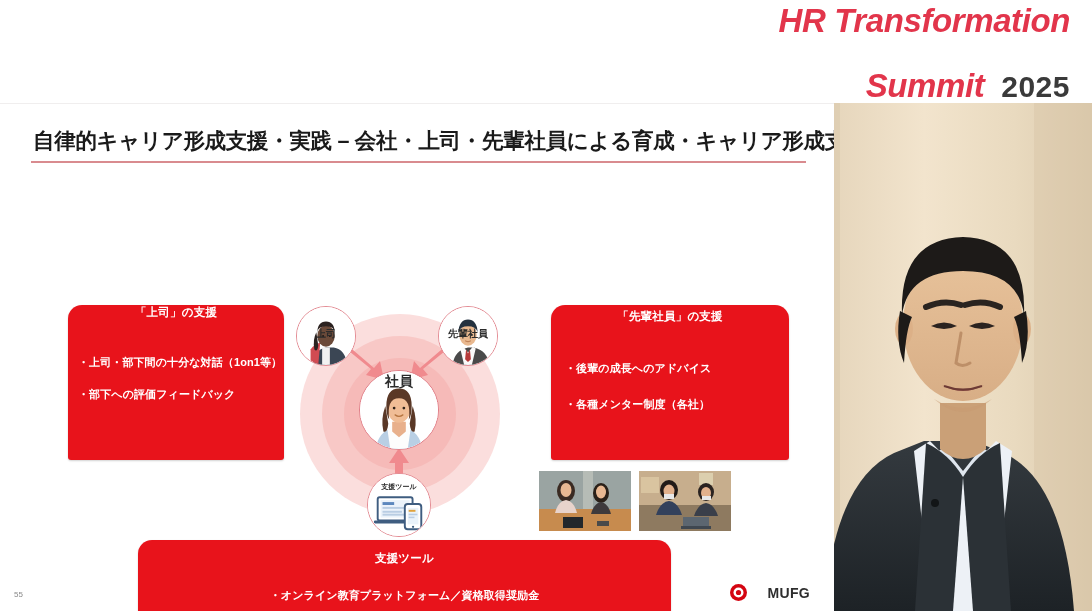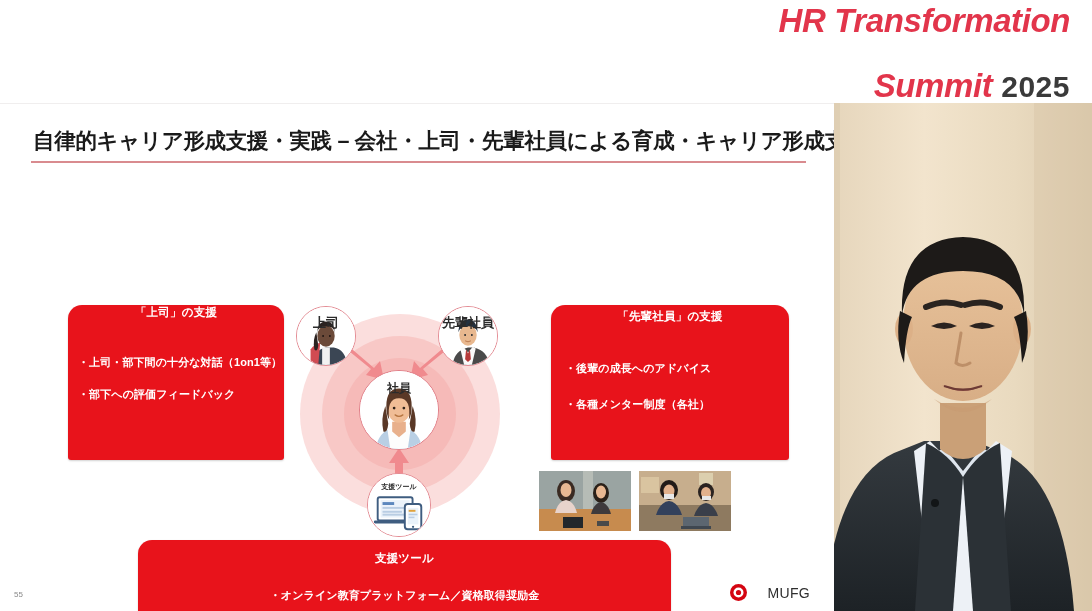--- a/index.html
+++ b/index.html
@@ -19,21 +19,21 @@
   .brand-logo {
     position:absolute; right:22px; top:4px;
     text-align:right; line-height:1;
   }
   .brand-line1, .brand-line2 {
     font-weight:bold; font-style:italic;
     font-size:33px; letter-spacing:-0.4px;
     color:#e2354b; white-space:nowrap;
   }
   .brand-line1 { margin-bottom:3px; }
-  .brand-line2 { display:flex; justify-content:flex-end; align-items:baseline; gap:9px;margin-top:32px; }
+  .brand-line2 { display:flex; justify-content:flex-end; align-items:baseline; gap:17px;margin-top:32px; }
   .brand-year {
     font-style:normal; font-weight:bold; font-size:30px;
     color:#3a3a3a; letter-spacing:0.5px;
   }
   .brand-sub {
     margin-top:8px; font-size:11.5px; font-weight:bold;
     color:#4a4a4a; white-space:nowrap; letter-spacing:0.2px;
   }
 
   
@@ -90,29 +90,29 @@
   .halo.outer { left:14px;  top:14px;  width:200px; height:200px; background:#fbdedd; }
   .halo.mid   { left:36px;  top:36px;  width:156px; height:156px; background:#f8c8c6; }
   .halo.inner { left:58px;  top:58px;  width:112px; height:112px; background:#f6bab8; }
 
   .node {
     position:absolute; border-radius:50%;
     background:#ffffff; border:1.5px solid #e38a92;
     overflow:hidden;
   }
   .node-label {
-    position:absolute; left:0; right:0; top:7px;
-    text-align:center; font-size:13px; font-weight:bold;
+    position:absolute; left:0; right:0; top:20px;
+    text-align:center; font-size:10px; font-weight:bold;
     color:#2b2b2b; z-index:4; white-space:nowrap;
   }
   #node-boss   { left:10px;  top:6px;   width:60px; height:60px; }
   #node-senior { left:152px; top:6px;   width:60px; height:60px; }
   #node-staff  { left:73px;  top:70px;  width:80px; height:80px;
                  border:1.6px solid #e07c86; }
-  #node-staff .node-label { top:9px; font-size:12px; }
+  #node-staff .node-label { top:2px; font-size:14px; }
   #node-tool   { left:81px;  top:173px; width:64px; height:64px; }
   #node-tool .node-label { top:8px; font-size:7px; }
 
   .arrow { position:absolute; }
   .arrow svg { display:block; }
 
   
   .av { position:absolute; left:0; right:0; bottom:0; top:0; }
 </style>
 </head>
@@ -283,21 +283,21 @@
     </div>
 
     <div style="position:absolute; left:14px; bottom:12px; font-size:8px; color:#8a8a8a;">55</div>
 
     <div style="position:absolute; right:24px; bottom:10px; display:flex; align-items:center; gap:5px;">
       <svg width="17" height="17" viewBox="0 0 17 17">
         <circle cx="8.5" cy="8.5" r="8.5" fill="#d40511"></circle>
         <circle cx="8.5" cy="8.5" r="5" fill="#ffffff"></circle>
         <circle cx="8.5" cy="8.5" r="2.6" fill="#d40511"></circle>
       </svg>
-      <span style="font-size:14px; font-weight:normal; color:#2e2e2e; letter-spacing:0.3px;margin-left:16px;">MUFG</span>
+      <span style="font-size:14px; font-weight:bold; color:#2e2e2e; letter-spacing:0.3px;margin-left:16px;">MUFG</span>
     </div>
   </div>
 
   <div style="position:absolute; left:834px; top:103px; width:258px; height:508px; overflow:hidden; background:#000;">
     <svg width="258" height="508" viewBox="0 0 258 508">
       <defs>
         <linearGradient id="wallg" x1="0" y1="0" x2="1" y2="0">
           <stop offset="0%" stop-color="#e6d6bc"></stop>
           <stop offset="35%" stop-color="#f2e4cd"></stop>
           <stop offset="70%" stop-color="#e9dabf"></stop>

